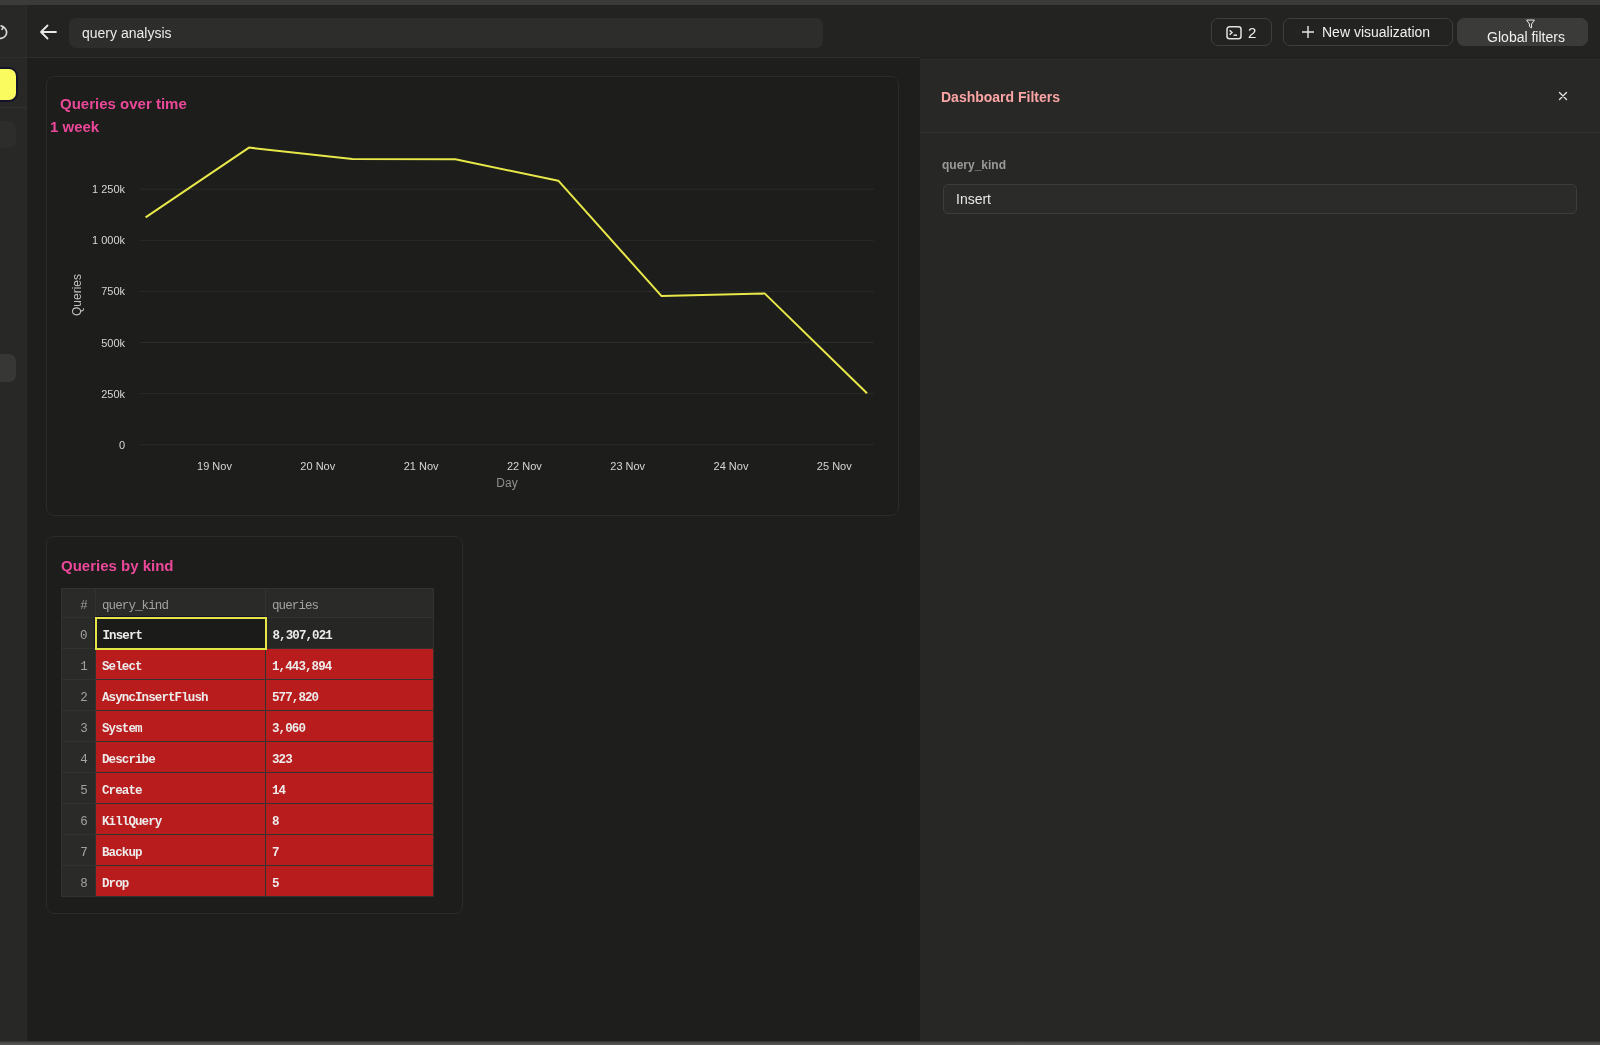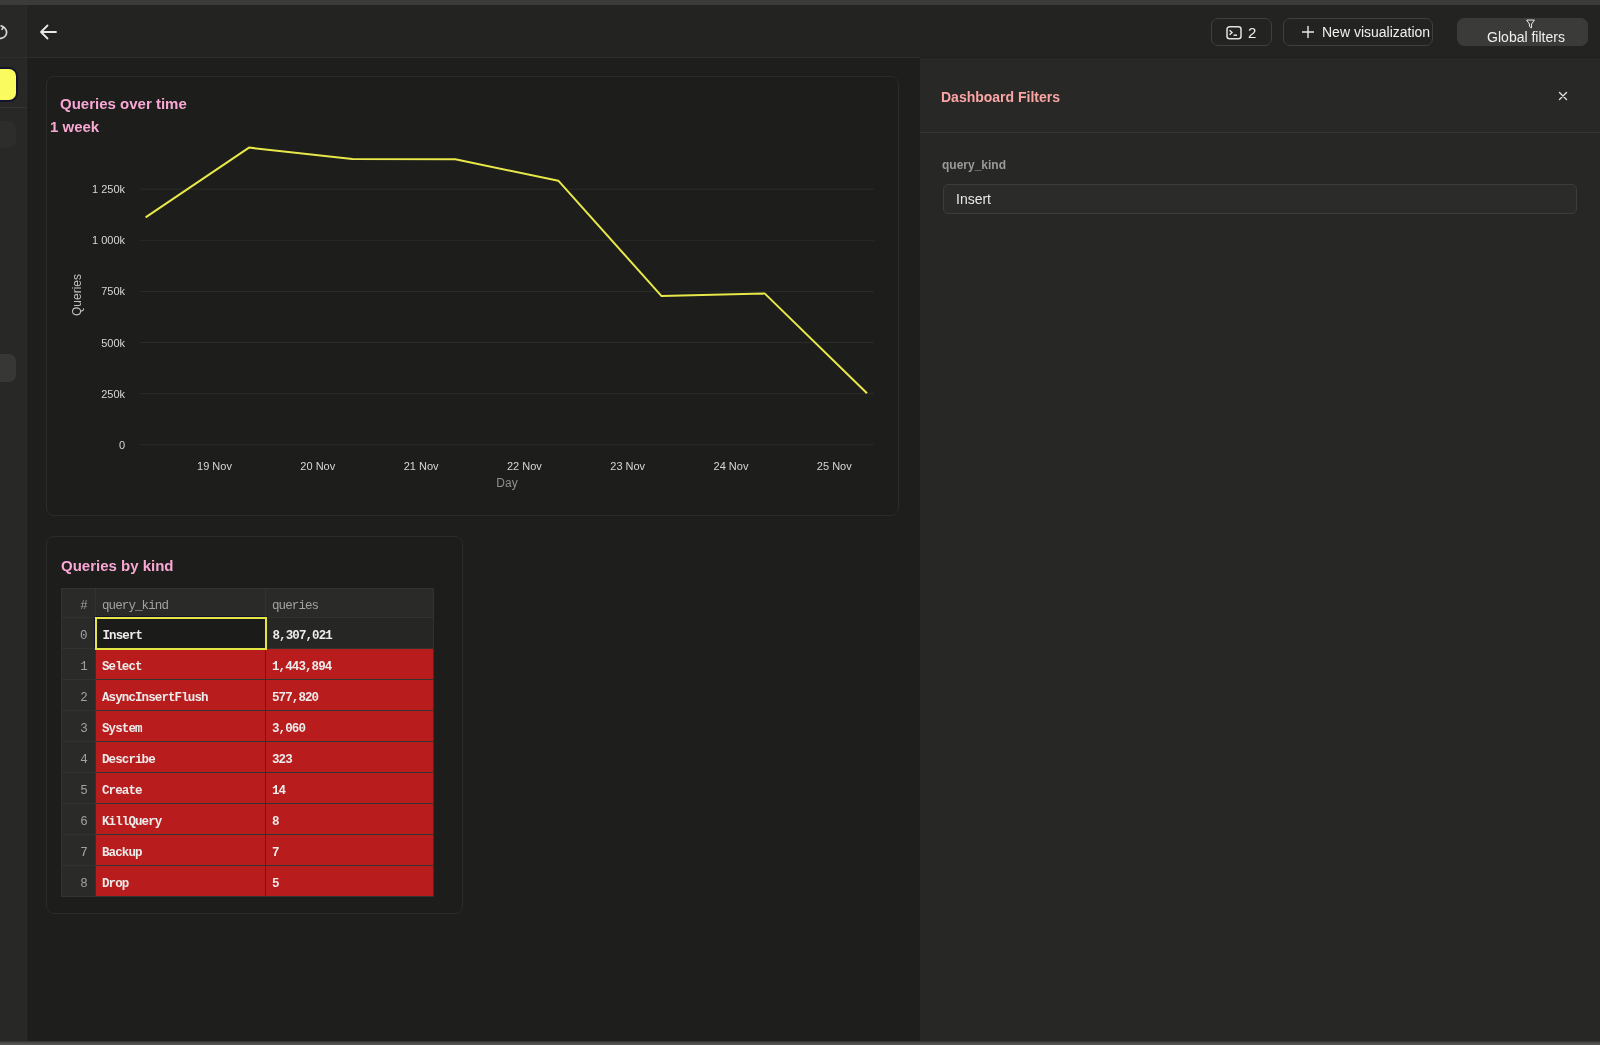--- a/index.html
+++ b/index.html
@@ -21,28 +21,28 @@
   #sb-grey1 { top:116px; background:#2d2d2b; height:27px;}
   #sb-grey2 { top:349px; background:#373735; height:28px; }
 
   
   #backarrow { left:38px; top:24px; }
   #nameinput { left:69px; top:18px; width:754px; height:30px; background:#2d2d2b; border-radius:7px;
     color:#ebebeb; font-size:14px; line-height:30px; padding-left:13px; }
   .tbtn { top:18px; height:28px; border:1px solid #3f3f3d; border-radius:7px; color:#f0f0f0;
     font-size:14px; display:flex; align-items:center; }
   #btn1 { left:1211px; width:61px; }
-  #btn2 { left:1283px; width:150px; }
+  #btn2 { left:1283px; width:170px; }
   #btn3 { left:1457px; width:131px; background:#3b3b39; border-color:#3b3b39;flex-direction:column; }
 
   
   .card { background:#1d1d1b; border:1px solid #2b2b29; border-radius:8px; }
   #card1 { left:46px; top:76px; width:853px; height:440px; }
   #card2 { left:46px; top:536px; width:417px; height:378px; }
-  .ctitle { font-size:15px; font-weight:bold; color:#f9a8d4; }
+  .ctitle { font-size:15px; font-weight:bold; color:#ec4899; }
 
   
   #tbl { left:61px; top:588px; width:372px; font-family:"Liberation Mono", monospace; font-size:12.5px; letter-spacing:-0.9px; }
   table { border-collapse:collapse; }
   #tbl td { height:31px; padding:6px 0 0 0; border:1px solid #32322f; }
   #tbl .c0 { width:34px; min-width:34px; background:#2a2a28; color:#a2a2a2; text-align:center; padding-left:10px; }
   #tbl .c1 { width:170px; min-width:170px; padding-left:6px; }
   #tbl .c2 { width:168px; min-width:168px; padding-left:6px; }
   #tbl .hdr td { height:29px; background:#2a2a28; color:#a2a2a2; font-weight:normal; }
   #tbl .val { background:#b91c1c; color:#ececec; font-weight:bold; }
@@ -72,20 +72,21 @@
     <div class="abs sb-btn" id="sb-grey1"></div>
     <div class="abs" id="sb-sep" style="left:0;"></div>
     <div class="abs sb-btn" id="sb-grey2"></div>
   </div>
   <div class="abs" id="topstrip"></div>
   <div class="abs" id="hline57"></div>
 
   <svg class="abs" id="backarrow" width="20" height="16" viewBox="0 0 20 16" fill="none" stroke="#e8e8e8" stroke-width="1.8" stroke-linecap="round" stroke-linejoin="round">
     <path d="M18 8 L3 8 M9.5 1.5 L3 8 L9.5 14.5"></path>
   </svg>
+  <div class="abs" id="nameinput">query analysis</div>
 
   <div class="abs tbtn" id="btn1">
     <svg style="margin-left:14px;" width="16" height="15" viewBox="0 0 16 15" fill="none" stroke="#e2e2e2" stroke-width="1.5">
       <rect x="1" y="1.8" width="14" height="12" rx="2.5"></rect>
       <path d="M3.6 5.2 L6 7.5 L3.6 9.8"></path>
       <path d="M7.5 10.2 L11 10.2"></path>
     </svg>
     <span style="margin-left:6px; font-size:15px;">2</span>
   </div>
   <div class="abs tbtn" id="btn2">

